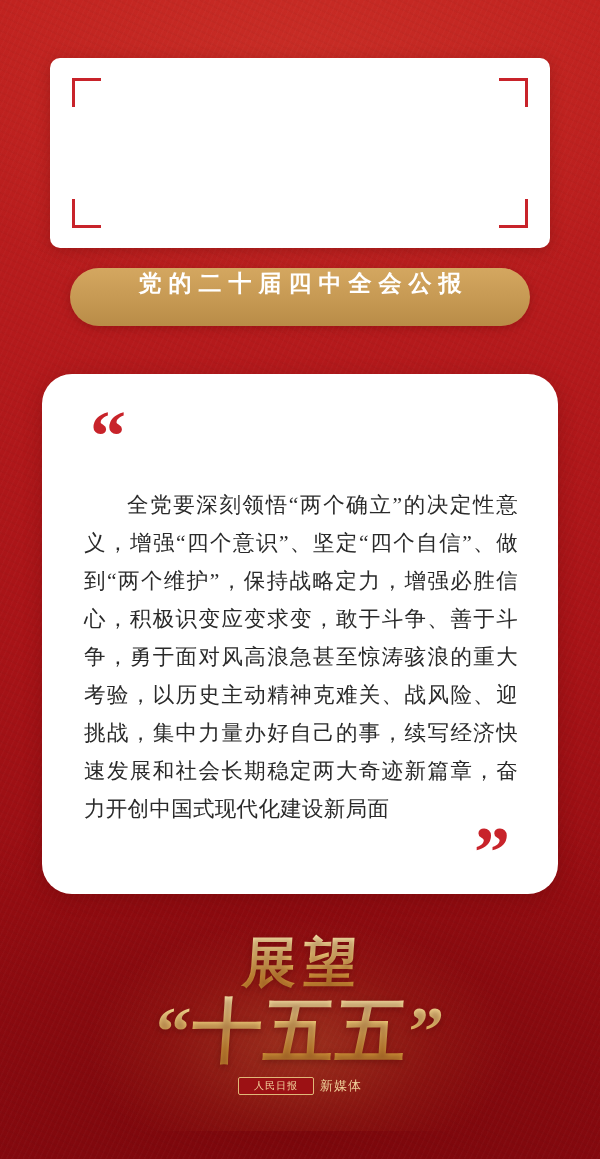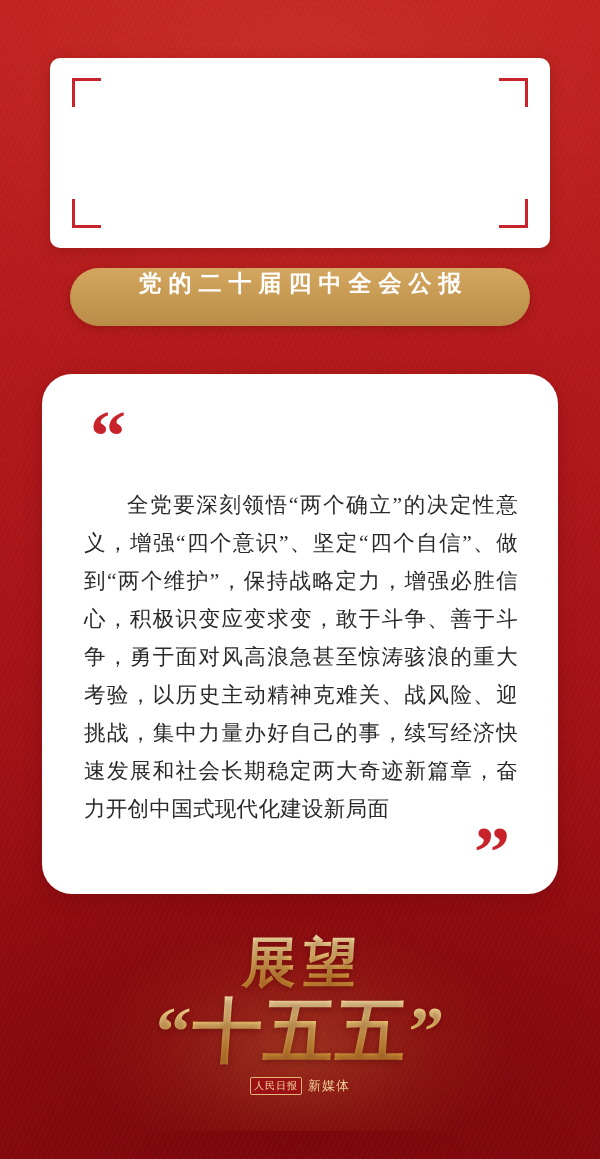--- a/index.html
+++ b/index.html
@@ -187,21 +187,21 @@
     align-items: center;
     gap: 6px;
   }
   .badge-logo {
     font-family: "Liberation Serif", serif;
     font-size: 10px;
     color: #f4d9a0;
     background: #9c1114;
     border: 1px solid #e0b878;
     border-radius: 2px;
-    padding: 1px 3px;
+    padding: 1px 15px;
     letter-spacing: 1px;
   }
   .badge-text {
     font-family: "Liberation Serif", serif;
     font-size: 13px;
     color: #f0d09a;
     letter-spacing: 1px;
   }
 </style>
 </head>

